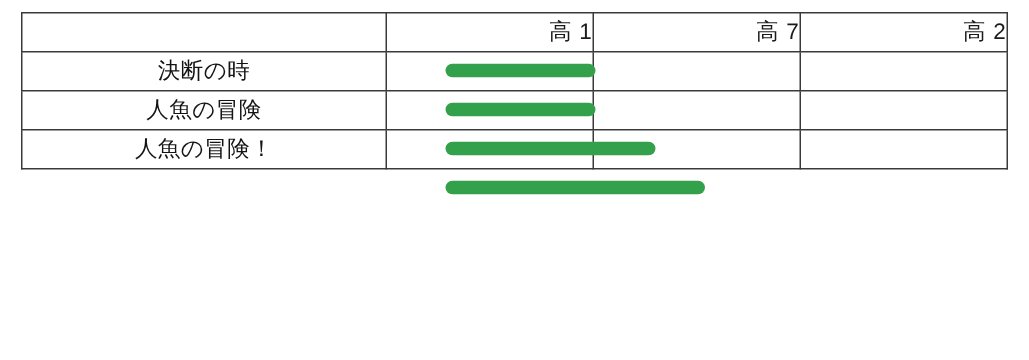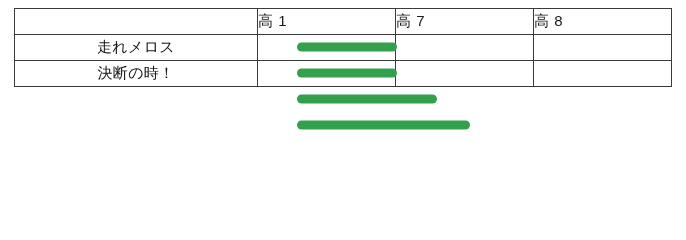--- a/index.html
+++ b/index.html
@@ -35,21 +35,21 @@
     border: 1px solid #3a3a3a;
     padding: 0;
     height: 26px;
     box-sizing: border-box;
     background: #ffffff;
   }
   .gantt-table thead th {
     font-weight: normal;
     font-size: 15px;
     color: #1a1a1a;
-    text-align: left;
+    text-align: right;
     vertical-align: middle;
     letter-spacing: 0.5px;
   }
   .gantt-table thead th.corner-cell {
     border-left: 1px solid #3a3a3a;
   }
   .row-label {
     text-align: center;
     vertical-align: middle;
     font-size: 15px;
@@ -100,32 +100,38 @@
         <col class="c-label">
         <col class="c-term">
         <col class="c-term">
         <col class="c-term">
       </colgroup>
       <thead>
         <tr>
           <th class="corner-cell"></th>
           <th>高 1</th>
           <th>高 7</th>
-          <th>高 8</th>
+          <th>高 2</th>
         </tr>
       </thead>
       <tbody>
         <tr>
-          <td class="row-label">走れメロス</td>
+          <td class="row-label">決断の時</td>
           <td></td>
           <td></td>
           <td></td>
         </tr>
         <tr>
-          <td class="row-label">決断の時！</td>
+          <td class="row-label">人魚の冒険</td>
+          <td></td>
+          <td></td>
+          <td></td>
+        </tr>
+        <tr>
+          <td class="row-label">人魚の冒険！</td>
           <td></td>
           <td></td>
           <td></td>
         </tr>
       </tbody>
     </table>
 
     <div class="bar-track">
       <div class="bar-row" style="top:26px; left:0; right:0;">
         <div class="bar" style="left: 283px; width: 100px; background: rgb(51, 160, 76);"></div>

